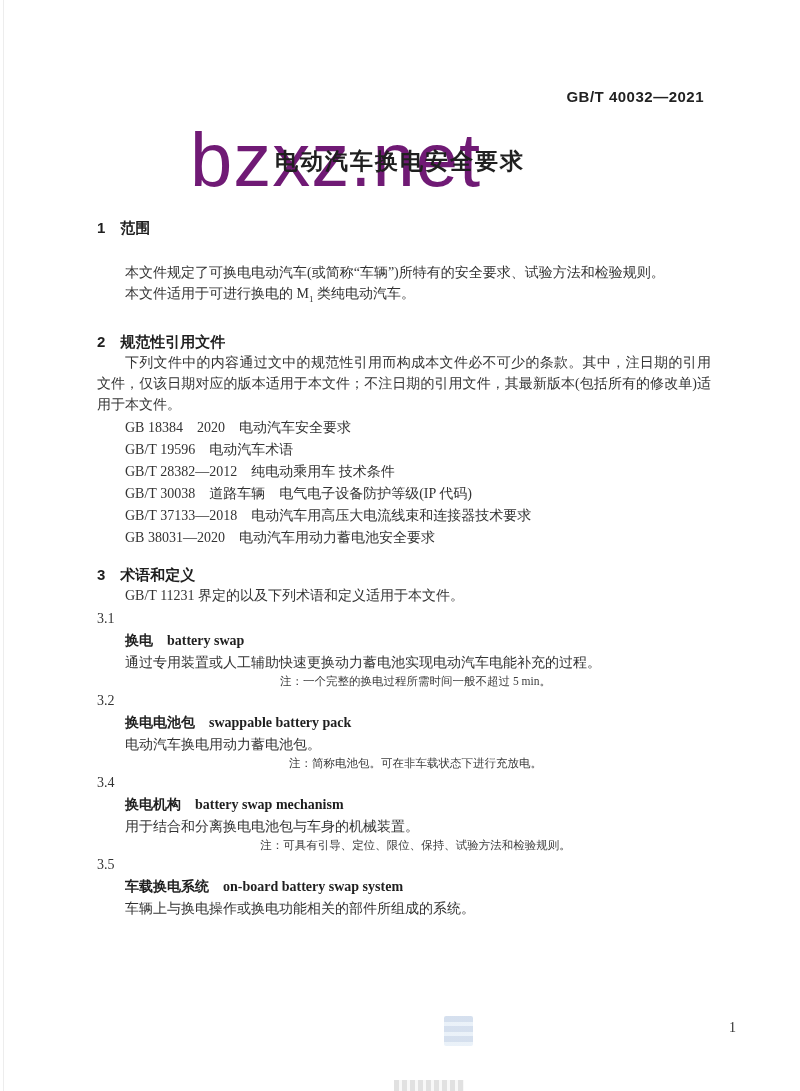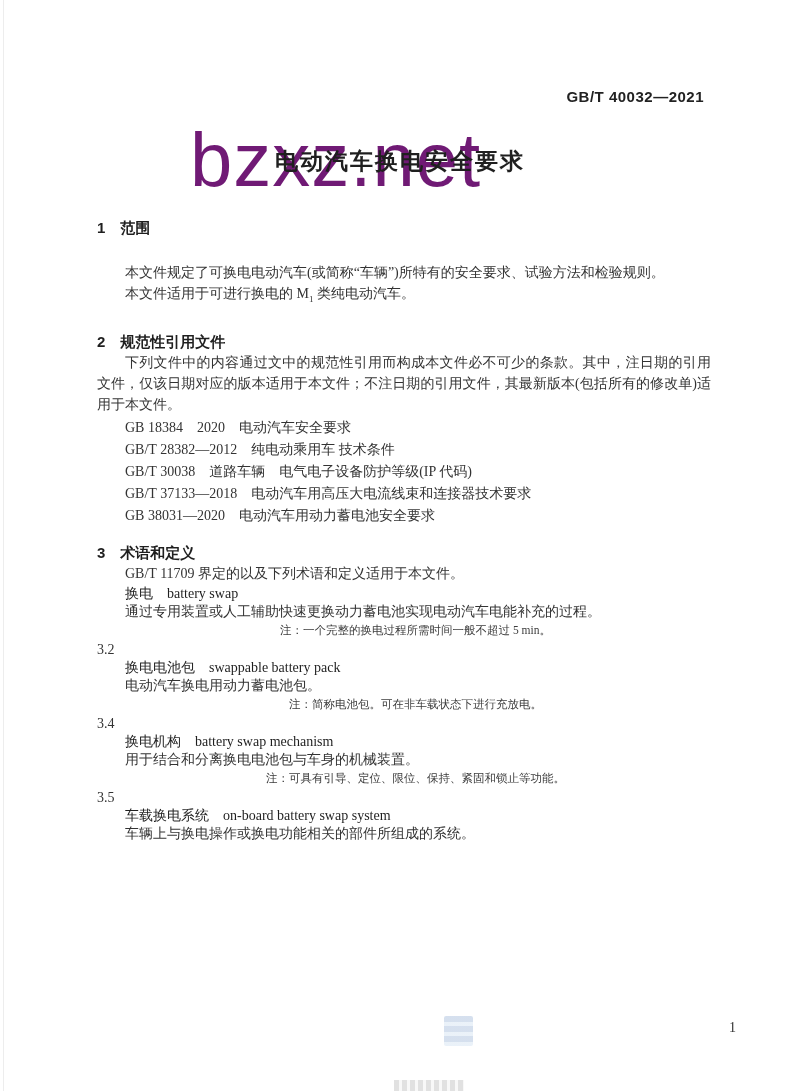--- a/index.html
+++ b/index.html
@@ -36,21 +36,21 @@
   .sec-heading .sec-num{margin-right:15px;}
   .mb24{margin-bottom:24px;}
   .mt22{margin-top:22px;}
   .mt16{margin-top:16px;}
   .mt20{margin-top:20px;}
   .para{margin:0;text-indent:2em;text-align:justify;}
   .refs{margin-top:2px;}
   .ref-line{margin-left:2em;line-height:22px;}
   .terms{margin-top:2px;}
   .term-id{line-height:21px;}
-  .term-name{margin-left:2em;line-height:15px;font-weight:normal;color:#1f1f1f;}
+  .term-name{margin-left:2em;line-height:22px;font-weight:bold;color:#1f1f1f;}
   .term-name .zh{font-family:"Liberation Sans","DejaVu Sans",sans-serif;}
   .term-name .en{font-family:"Liberation Serif","DejaVu Serif",serif;margin-left:14px;}
   .term-def{margin-left:2em;line-height:21px;}
   .term-note{margin-left:2em;font-size:11.5px;line-height:17px;color:#3c3c3c;text-align:center;}
   sub{font-size:9px;}
   .page-num{position:absolute;right:64px;top:1020px;font-size:14px;color:#333;}
   .stamp{
     position:absolute;left:444px;top:1016px;width:29px;height:30px;border-radius:2px;
     background:repeating-linear-gradient(180deg,#cbd8ea 0 6px,#e5eef7 6px 10px);
     opacity:.8;
@@ -79,52 +79,54 @@
   </h2>
   <p class="para">本文件规定了可换电电动汽车(或简称“车辆”)所特有的安全要求、试验方法和检验规则。</p>
   <p class="para"><span>本文件适用于可进行换电的 M</span><sub>1</sub><span> 类纯电动汽车。</span></p>
 
   <h2 class="sec-heading mt22">
     <span class="sec-num">2</span><span>规范性引用文件</span>
   </h2>
   <p class="para mt22">下列文件中的内容通过文中的规范性引用而构成本文件必不可少的条款。其中，注日期的引用文件，仅该日期对应的版本适用于本文件；不注日期的引用文件，其最新版本(包括所有的修改单)适用于本文件。</p>
   <div class="refs">
     <div class="ref-line">GB 18384　2020　电动汽车安全要求</div>
+    <div class="ref-line">GB/T 19596　电动汽车术语</div>
     <div class="ref-line">GB/T 28382—2012　纯电动乘用车 技术条件</div>
     <div class="ref-line">GB/T 30038　道路车辆　电气电子设备防护等级(IP 代码)</div>
     <div class="ref-line">GB/T 37133—2018　电动汽车用高压大电流线束和连接器技术要求</div>
     <div class="ref-line">GB 38031—2020　电动汽车用动力蓄电池安全要求</div>
   </div>
 
   <h2 class="sec-heading mt16">
     <span class="sec-num">3</span><span>术语和定义</span>
   </h2>
-  <p class="para mt20">GB/T 11709 界定的以及下列术语和定义适用于本文件。</p>
+  <p class="para mt20">GB/T 11231 界定的以及下列术语和定义适用于本文件。</p>
 
   <div class="terms">
 
     <div>
+      <div class="term-id">3.1</div>
       <div class="term-name"><span class="zh">换电</span><span class="en">battery swap</span></div>
       <div class="term-def">通过专用装置或人工辅助快速更换动力蓄电池实现电动汽车电能补充的过程。</div>
       <div class="term-note">注：一个完整的换电过程所需时间一般不超过 5 min。</div>
     </div>
 
     <div>
       <div class="term-id">3.2</div>
       <div class="term-name"><span class="zh">换电电池包</span><span class="en">swappable battery pack</span></div>
       <div class="term-def">电动汽车换电用动力蓄电池包。</div>
       <div class="term-note">注：简称电池包。可在非车载状态下进行充放电。</div>
     </div>
 
 
     <div>
       <div class="term-id">3.4</div>
       <div class="term-name"><span class="zh">换电机构</span><span class="en">battery swap mechanism</span></div>
       <div class="term-def">用于结合和分离换电电池包与车身的机械装置。</div>
-      <div class="term-note">注：可具有引导、定位、限位、保持、紧固和锁止等功能。</div>
+      <div class="term-note">注：可具有引导、定位、限位、保持、试验方法和检验规则。</div>
     </div>
 
     <div>
       <div class="term-id">3.5</div>
       <div class="term-name"><span class="zh">车载换电系统</span><span class="en">on-board battery swap system</span></div>
       <div class="term-def">车辆上与换电操作或换电功能相关的部件所组成的系统。</div>
     </div>
 
   </div>
 </div>

